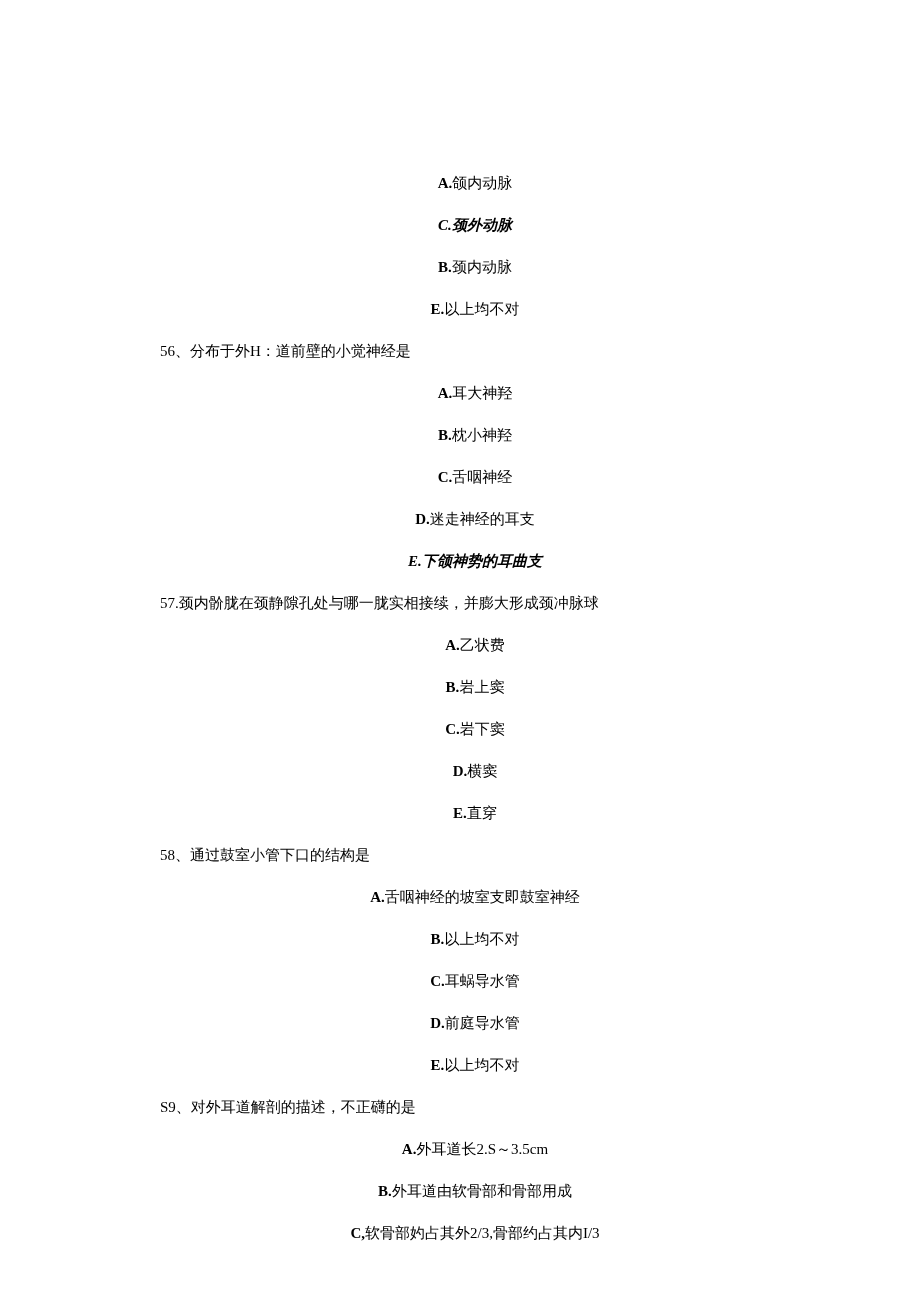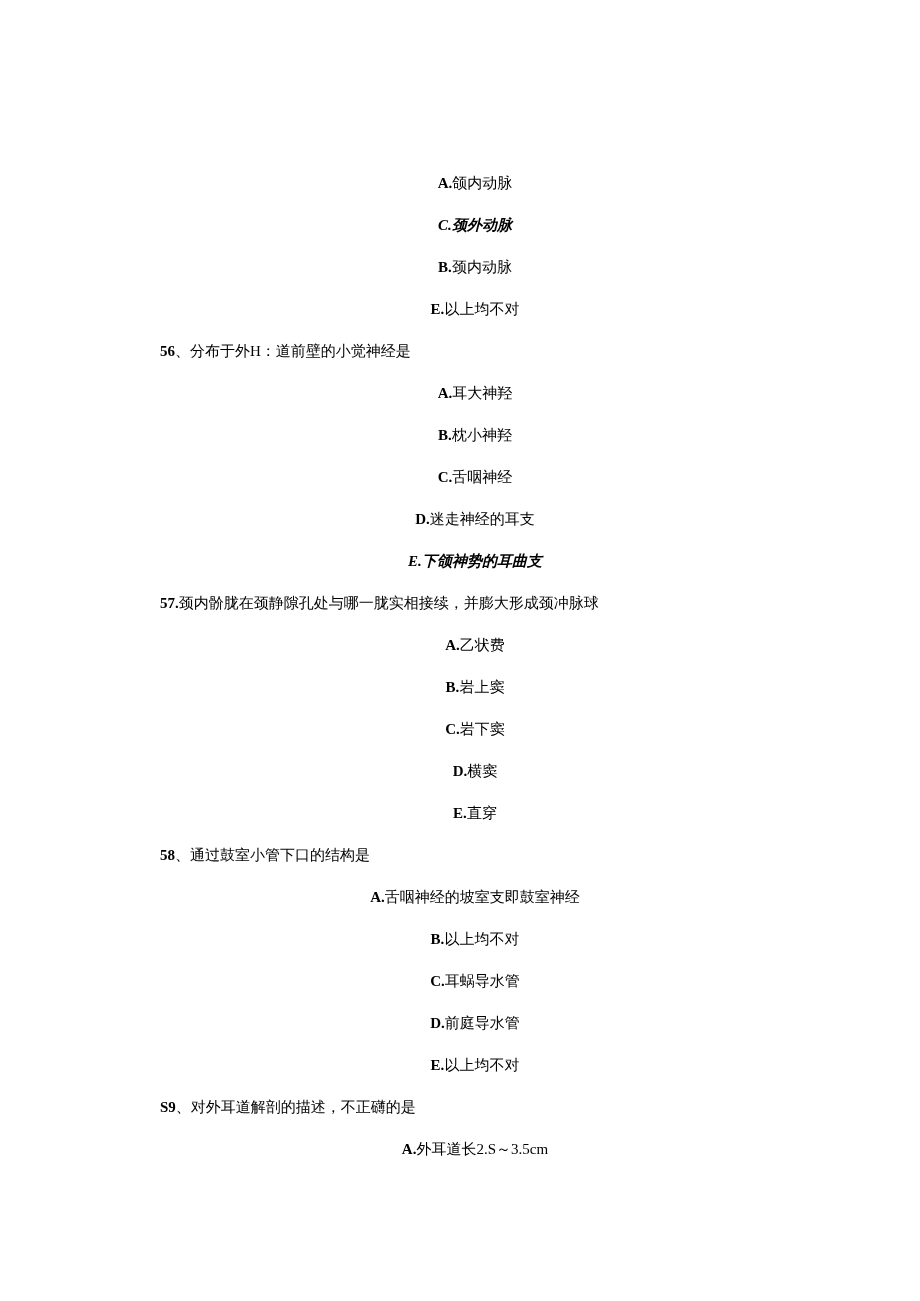--- a/index.html
+++ b/index.html
@@ -19,21 +19,21 @@
       text-align: center;
     }
     .option-label {
       font-weight: bold;
     }
     .question {
       margin-bottom: 15px;
       margin-top: 12px;
     }
     .question-num {
-      font-weight: bold;
+      font-weight: normal;
     }
     .italic {
       font-style: italic;
       font-weight: bold;
     }
   </style>
 </head>
 <body>
 
 <div id="content">
@@ -54,13 +54,15 @@
     <div class="option"><span class="option-label">D.</span><span>横窦</span></div>
     <div class="option"><span class="option-label">E.</span><span>直穿</span></div>
     <div class="question"><span class="question-num">58</span><span>、通过鼓室小管下口的结构是</span></div>
     <div class="option"><span class="option-label">A.</span><span>舌咽神经的坡室支即鼓室神经</span></div>
     <div class="option"><span class="option-label">B.</span><span>以上均不对</span></div>
     <div class="option"><span class="option-label">C.</span><span>耳蜗导水管</span></div>
     <div class="option"><span class="option-label">D.</span><span>前庭导水管</span></div>
     <div class="option"><span class="option-label">E.</span><span>以上均不对</span></div>
     <div class="question"><span class="question-num">S9</span><span>、对外耳道解剖的描述，不正礴的是</span></div>
     <div class="option"><span class="option-label">A.</span><span>外耳道长2.S～3.5cm</span></div>
+    <div class="option"><span class="option-label">B.</span><span>外耳道由软骨部和骨部用成</span></div>
+    <div class="option"><span class="option-label">C,</span><span>软骨部妁占其外2/3,骨部约占其内I/3</span></div>
   </div>
 
 </body></html>

